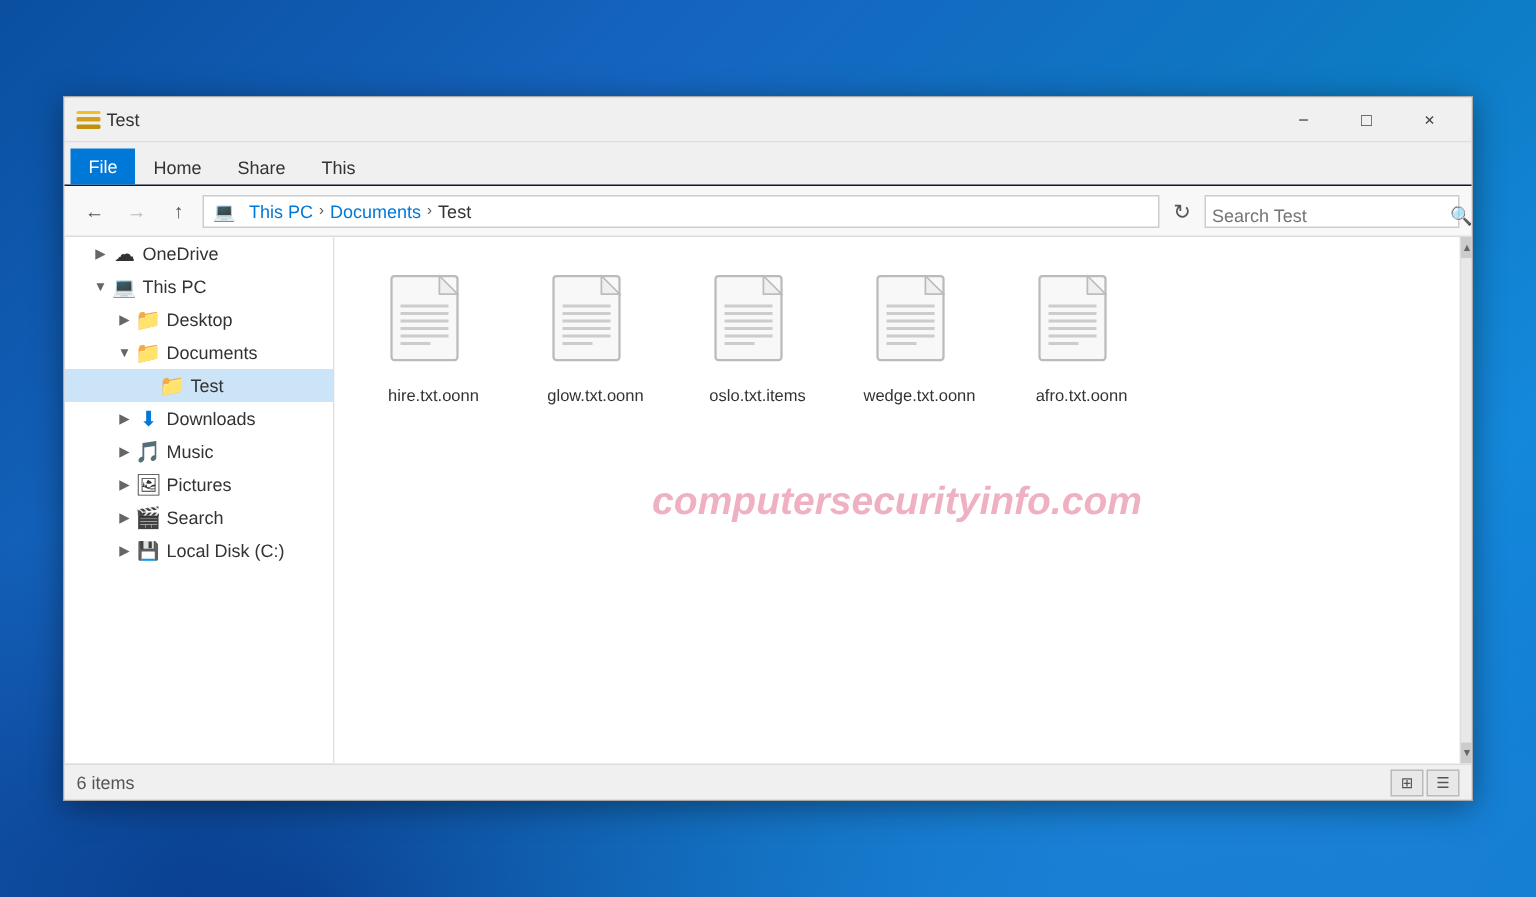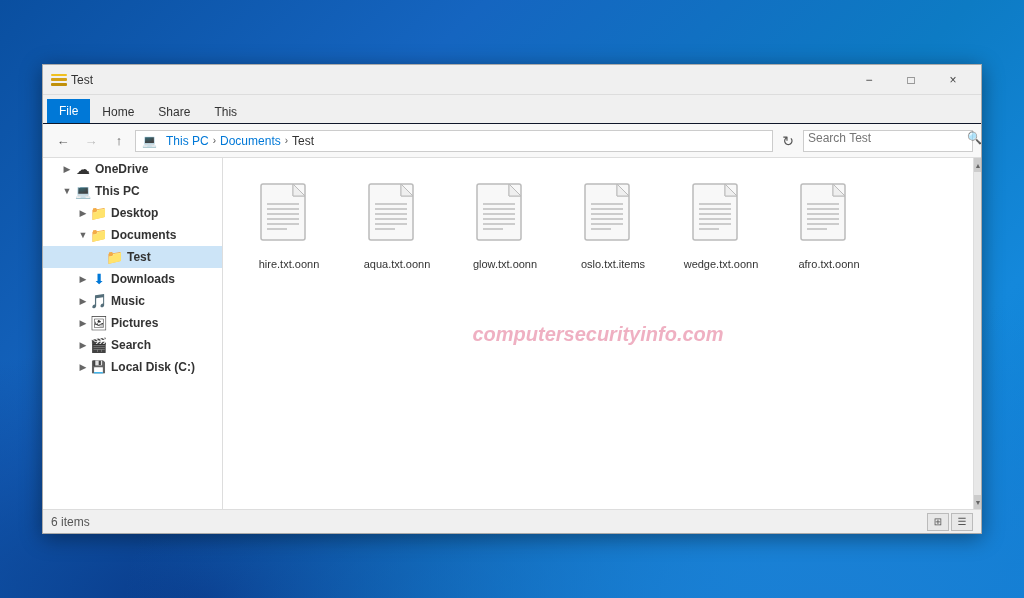--- a/index.html
+++ b/index.html
@@ -180,21 +180,21 @@
       font-size: 14px;
       color: #555;
     }
 
     .search-bar {
       width: 170px;
       height: 22px;
       border: 1px solid #ccc;
       background: white;
       display: flex;
-      align-items: flex-start;
+      align-items: flex-end;
       padding: 0 4px;
       gap: 4px;
     }
 
     .search-input {
       flex: 1;
       border: none;
       outline: none;
       font-size: 12px;
       color: #666;
@@ -256,21 +256,20 @@
       height: 16px;
       margin-right: 4px;
       display: flex;
       align-items: center;
       justify-content: center;
       font-size: 14px;
     }
 
     .sidebar-label {
       font-size: 12px;
-      font-weight: bold;
     }
 
     .sidebar-indent-1 { padding-left: 16px; }
     .sidebar-indent-2 { padding-left: 32px; }
     .sidebar-indent-3 { padding-left: 48px; }
 
     
     .file-area {
       flex: 1;
       background: white;
@@ -325,21 +324,21 @@
       word-break: break-all;
       max-width: 96px;
     }
 
     
     .watermark {
       position: absolute;
       top: 50%;
       left: 50%;
       transform: translate(-50%, -50%);
-      font-size: 20px;
+      font-size: 26px;
       color: rgba(220, 80, 120, 0.45);
       font-style: italic;
       font-weight: bold;
       pointer-events: none;
       white-space: nowrap;
       z-index: 5;
     }
 
     
     .status-bar {
@@ -519,96 +518,77 @@
           <path d="M36 2 L48 14 L36 14 L36 2" fill="#efefef" stroke="#bbb" stroke-width="1"></path>
 
           <line x1="10" y1="22" x2="42" y2="22" stroke="#ccc" stroke-width="2"></line>
           <line x1="10" y1="27" x2="42" y2="27" stroke="#ccc" stroke-width="2"></line>
           <line x1="10" y1="32" x2="42" y2="32" stroke="#ccc" stroke-width="2"></line>
           <line x1="10" y1="37" x2="42" y2="37" stroke="#ccc" stroke-width="2"></line>
           <line x1="10" y1="42" x2="42" y2="42" stroke="#ccc" stroke-width="2"></line>
           <line x1="10" y1="47" x2="30" y2="47" stroke="#ccc" stroke-width="2"></line>
         </svg>
       </div>
-      <span class="file-name">aqua.txt.oonn</span>
+      <span class="file-name">glow.txt.oonn</span>
     </div>
           <div class="file-item">
       <div class="file-icon">
         <svg viewBox="0 0 64 72" xmlns="http://www.w3.org/2000/svg">
 
           <rect x="4" y="2" width="44" height="56" rx="2" ry="2" fill="#f8f8f8" stroke="#bbb" stroke-width="1.5"></rect>
 
           <path d="M36 2 L48 14 L36 14 Z" fill="#ddd" stroke="#bbb" stroke-width="1"></path>
           <path d="M36 2 L48 14 L36 14 L36 2" fill="#efefef" stroke="#bbb" stroke-width="1"></path>
 
           <line x1="10" y1="22" x2="42" y2="22" stroke="#ccc" stroke-width="2"></line>
           <line x1="10" y1="27" x2="42" y2="27" stroke="#ccc" stroke-width="2"></line>
           <line x1="10" y1="32" x2="42" y2="32" stroke="#ccc" stroke-width="2"></line>
           <line x1="10" y1="37" x2="42" y2="37" stroke="#ccc" stroke-width="2"></line>
           <line x1="10" y1="42" x2="42" y2="42" stroke="#ccc" stroke-width="2"></line>
           <line x1="10" y1="47" x2="30" y2="47" stroke="#ccc" stroke-width="2"></line>
         </svg>
       </div>
-      <span class="file-name">glow.txt.oonn</span>
+      <span class="file-name">oslo.txt.items</span>
     </div>
           <div class="file-item">
       <div class="file-icon">
         <svg viewBox="0 0 64 72" xmlns="http://www.w3.org/2000/svg">
 
           <rect x="4" y="2" width="44" height="56" rx="2" ry="2" fill="#f8f8f8" stroke="#bbb" stroke-width="1.5"></rect>
 
           <path d="M36 2 L48 14 L36 14 Z" fill="#ddd" stroke="#bbb" stroke-width="1"></path>
           <path d="M36 2 L48 14 L36 14 L36 2" fill="#efefef" stroke="#bbb" stroke-width="1"></path>
 
           <line x1="10" y1="22" x2="42" y2="22" stroke="#ccc" stroke-width="2"></line>
           <line x1="10" y1="27" x2="42" y2="27" stroke="#ccc" stroke-width="2"></line>
           <line x1="10" y1="32" x2="42" y2="32" stroke="#ccc" stroke-width="2"></line>
           <line x1="10" y1="37" x2="42" y2="37" stroke="#ccc" stroke-width="2"></line>
           <line x1="10" y1="42" x2="42" y2="42" stroke="#ccc" stroke-width="2"></line>
           <line x1="10" y1="47" x2="30" y2="47" stroke="#ccc" stroke-width="2"></line>
         </svg>
       </div>
-      <span class="file-name">oslo.txt.items</span>
+      <span class="file-name">wedge.txt.oonn</span>
     </div>
           <div class="file-item">
       <div class="file-icon">
         <svg viewBox="0 0 64 72" xmlns="http://www.w3.org/2000/svg">
 
           <rect x="4" y="2" width="44" height="56" rx="2" ry="2" fill="#f8f8f8" stroke="#bbb" stroke-width="1.5"></rect>
 
           <path d="M36 2 L48 14 L36 14 Z" fill="#ddd" stroke="#bbb" stroke-width="1"></path>
           <path d="M36 2 L48 14 L36 14 L36 2" fill="#efefef" stroke="#bbb" stroke-width="1"></path>
 
           <line x1="10" y1="22" x2="42" y2="22" stroke="#ccc" stroke-width="2"></line>
           <line x1="10" y1="27" x2="42" y2="27" stroke="#ccc" stroke-width="2"></line>
           <line x1="10" y1="32" x2="42" y2="32" stroke="#ccc" stroke-width="2"></line>
           <line x1="10" y1="37" x2="42" y2="37" stroke="#ccc" stroke-width="2"></line>
           <line x1="10" y1="42" x2="42" y2="42" stroke="#ccc" stroke-width="2"></line>
           <line x1="10" y1="47" x2="30" y2="47" stroke="#ccc" stroke-width="2"></line>
         </svg>
       </div>
-      <span class="file-name">wedge.txt.oonn</span>
-    </div>
-          <div class="file-item">
-      <div class="file-icon">
-        <svg viewBox="0 0 64 72" xmlns="http://www.w3.org/2000/svg">
-
-          <rect x="4" y="2" width="44" height="56" rx="2" ry="2" fill="#f8f8f8" stroke="#bbb" stroke-width="1.5"></rect>
-
-          <path d="M36 2 L48 14 L36 14 Z" fill="#ddd" stroke="#bbb" stroke-width="1"></path>
-          <path d="M36 2 L48 14 L36 14 L36 2" fill="#efefef" stroke="#bbb" stroke-width="1"></path>
-
-          <line x1="10" y1="22" x2="42" y2="22" stroke="#ccc" stroke-width="2"></line>
-          <line x1="10" y1="27" x2="42" y2="27" stroke="#ccc" stroke-width="2"></line>
-          <line x1="10" y1="32" x2="42" y2="32" stroke="#ccc" stroke-width="2"></line>
-          <line x1="10" y1="37" x2="42" y2="37" stroke="#ccc" stroke-width="2"></line>
-          <line x1="10" y1="42" x2="42" y2="42" stroke="#ccc" stroke-width="2"></line>
-          <line x1="10" y1="47" x2="30" y2="47" stroke="#ccc" stroke-width="2"></line>
-        </svg>
-      </div>
       <span class="file-name">afro.txt.oonn</span>
     </div>
         </div>
 
     </div>
 
     <div style="width:8px; background:#f0f0f0; border-left:1px solid #ddd; display:flex; flex-direction:column;">
       <div style="width:8px; height:14px; background:#ccc; display:flex; align-items:center; justify-content:center; font-size:7px; color:#666;">▲</div>
       <div style="flex:1; background:#e8e8e8;"></div>
       <div style="width:8px; height:14px; background:#ccc; display:flex; align-items:center; justify-content:center; font-size:7px; color:#666;">▼</div>

